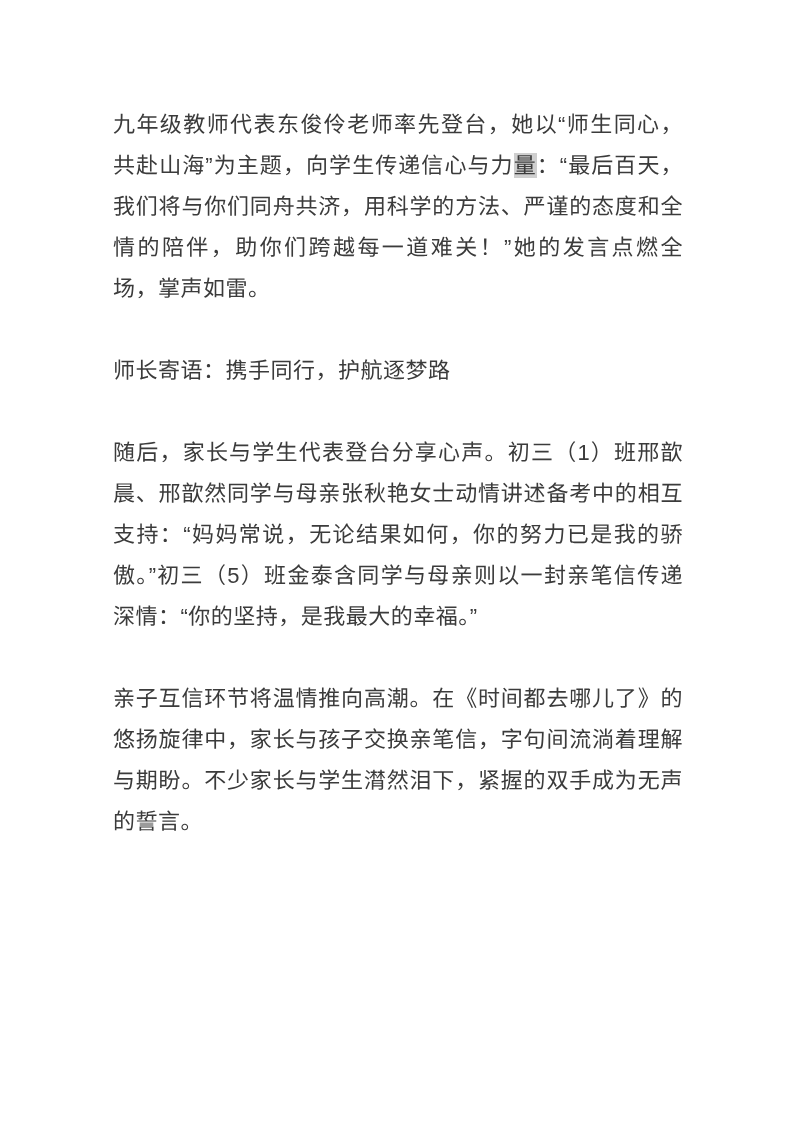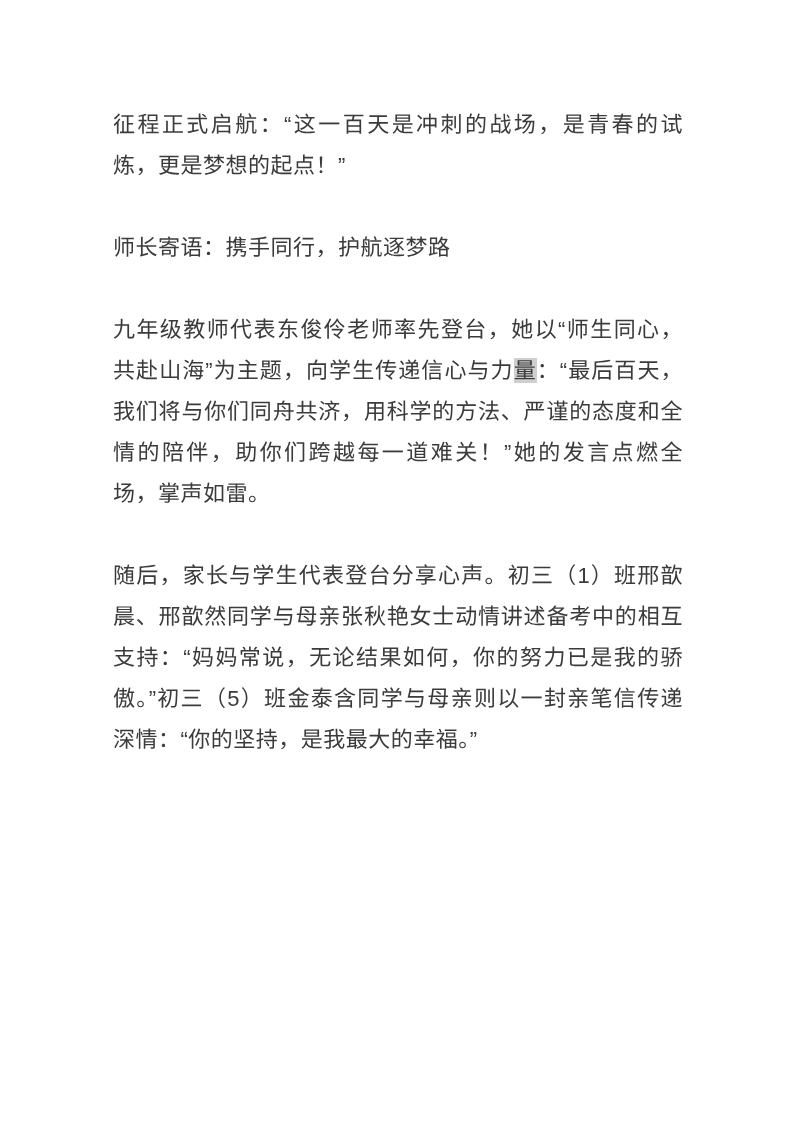--- a/index.html
+++ b/index.html
@@ -31,23 +31,23 @@
   }
   .hl {
     background: #cfcfcf;
   }
 </style>
 </head>
 <body style="background: rgb(255, 255, 255);">
 
 <div class="page" style="background: rgb(255, 255, 255); color: rgb(59, 59, 59);">
 
-  <p class="para">征程正式启航：“这一百天是冲刺的战场，是青春的试炼，更是梦想的起点！”</p>
 
+
+  <p class="para"><span>九年级教师代表东俊伶老师率先登台，她以“师生同心，共赴山海”为主题，向学生传递信心与力</span><span class="hl" style="background: rgb(207, 207, 207);">量</span><span>：“最后百天，我们将与你们同舟共济，用科学的方法、严谨的态度和全情的陪伴，助你们跨越每一道难关！”她的发言点燃全场，掌声如雷。</span></p>
 
   <p class="para">师长寄语：携手同行，护航逐梦路</p>
 
-  <p class="para"><span>九年级教师代表东俊伶老师率先登台，她以“师生同心，共赴山海”为主题，向学生传递信心与力</span><span class="hl" style="background: rgb(207, 207, 207);">量</span><span>：“最后百天，我们将与你们同舟共济，用科学的方法、严谨的态度和全情的陪伴，助你们跨越每一道难关！”她的发言点燃全场，掌声如雷。</span></p>
-
   <p class="para">随后，家长与学生代表登台分享心声。初三（1）班邢歆晨、邢歆然同学与母亲张秋艳女士动情讲述备考中的相互支持：“妈妈常说，无论结果如何，你的努力已是我的骄傲。”初三（5）班金泰含同学与母亲则以一封亲笔信传递深情：“你的坚持，是我最大的幸福。”</p>
 
+  <p class="para">亲子互信环节将温情推向高潮。在《时间都去哪儿了》的悠扬旋律中，家长与孩子交换亲笔信，字句间流淌着理解与期盼。不少家长与学生潸然泪下，紧握的双手成为无声的誓言。</p>
 
 </div>
 
 </body></html>

